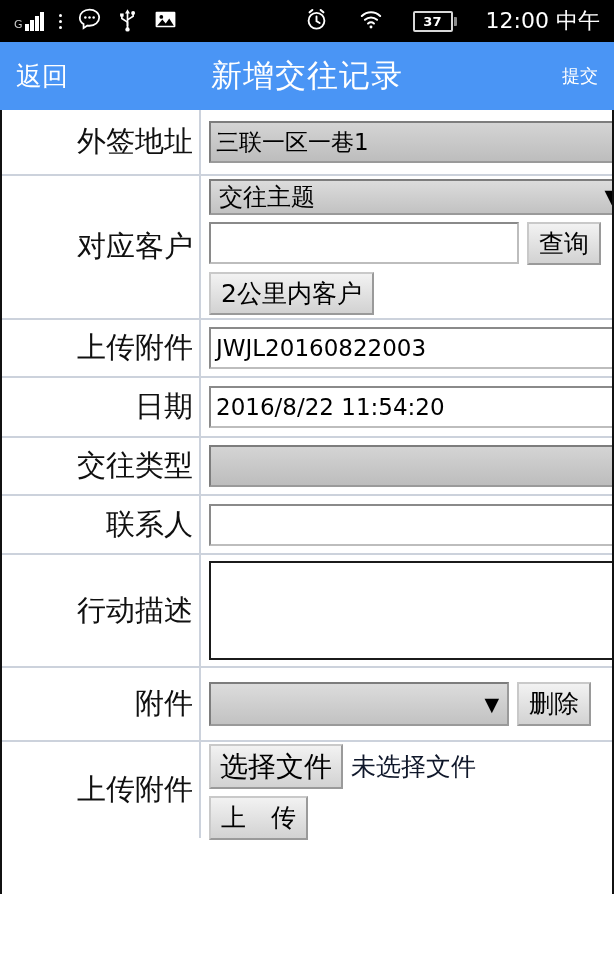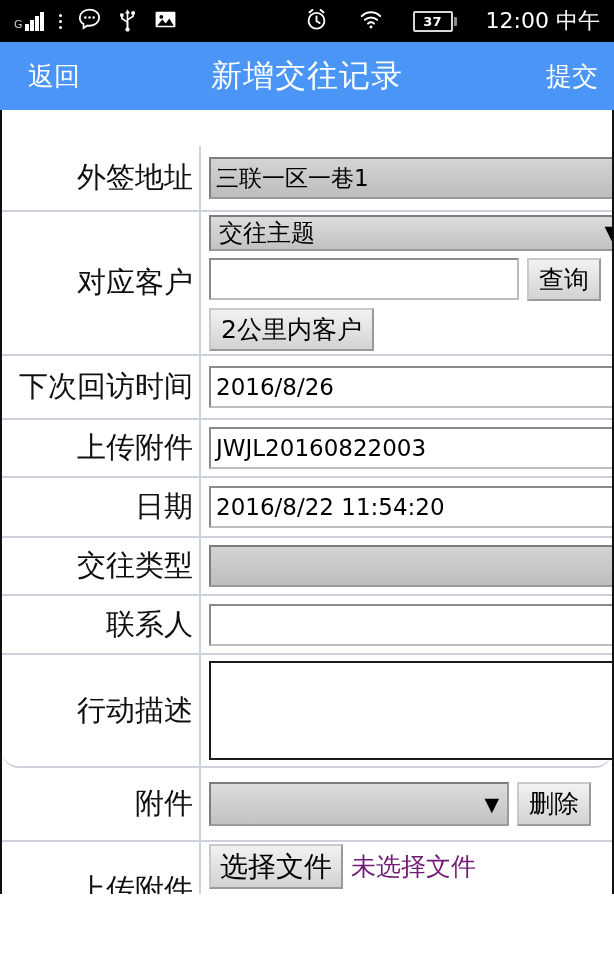--- a/index.html
+++ b/index.html
@@ -63,22 +63,22 @@
 
   
   #titlebar {
     position: relative;
     height: 68px;
     background: #4a95f5;
     display: flex;
     align-items: center;
     color: #ffffff;
   }
-  #titlebar .nav-back   { position: absolute; left: 28px;  font-size: 26px; }
-  #titlebar .nav-submit { position: absolute; right: 16px; font-size: 26px; }
+  #titlebar .nav-back   { position: absolute; left: 16px;  font-size: 26px; }
+  #titlebar .nav-submit { position: absolute; right: 16px; font-size: 18px; }
   #titlebar .title      { width: 100%; text-align: center; font-size: 31px; letter-spacing: 1px; }
 
   
   #form {
     position: relative;
     border-left: 2px solid #111;
     border-right: 2px solid #111;
     background: #ffffff;
     height: 784px;
     overflow: hidden;
@@ -171,21 +171,21 @@
   }
   .btn.small { font-size: 28px; padding: 3px 9px; }
 
   .txtarea {
     width: 408px;
     height: 106px;
     border: 2px solid #1b1b1b;
     background: #ffffff;
   }
 
-  .filetext { font-size: 25px; color: #701a75; white-space: nowrap; }
+  .filetext { font-size: 25px; color: #0f172a; white-space: nowrap; }
 
   .stack { display: flex; flex-direction: column; gap: 7px; align-items: flex-start; }
 
   
   #blank { height: 80px; background: #ffffff; }
 </style>
 </head>
 <body>
 
 <div id="screen">
@@ -257,21 +257,21 @@
   </div>
 
   <div id="titlebar">
     <span class="nav-back">返回</span>
     <span class="title">新增交往记录</span>
     <span class="nav-submit">提交</span>
   </div>
 
   <div id="form">
 
-    <div class="row" style="height:66px;margin-top:36px;">
+    <div class="row" style="height:66px;">
       <div class="label">外签地址</div>
       <div class="field">
         <div class="inp disabled wider">三联一区一巷1</div>
       </div>
     </div>
 
     <div class="row" style="height:144px;">
       <div class="label">对应客户</div>
       <div class="field stack" style="justify-content:center;">
         <div class="sel customer">
@@ -279,26 +279,20 @@
           <span class="arrow">▼</span>
         </div>
         <div class="fieldline">
           <div class="inp medium"></div>
           <button class="btn">查询</button>
         </div>
         <button class="btn">2公里内客户</button>
       </div>
     </div>
 
-    <div class="row" style="height:64px;">
-      <div class="label">下次回访时间</div>
-      <div class="field">
-        <div class="inp wide">2016/8/26</div>
-      </div>
-    </div>
 
     <div class="row" style="height:58px;">
       <div class="label">上传附件</div>
       <div class="field">
         <div class="inp wider">JWJL20160822003</div>
       </div>
     </div>
 
     <div class="row" style="height:60px;">
       <div class="label">日期</div>
@@ -314,21 +308,21 @@
       </div>
     </div>
 
     <div class="row" style="height:59px;">
       <div class="label">联系人</div>
       <div class="field">
         <div class="inp contact"></div>
       </div>
     </div>
 
-    <div class="row" style="height:113px;border-radius:17px;">
+    <div class="row" style="height:113px;">
       <div class="label">行动描述</div>
       <div class="field">
         <div class="txtarea"></div>
       </div>
     </div>
 
     <div class="row" style="height:74px;">
       <div class="label">附件</div>
       <div class="field">
         <div class="fieldline">

